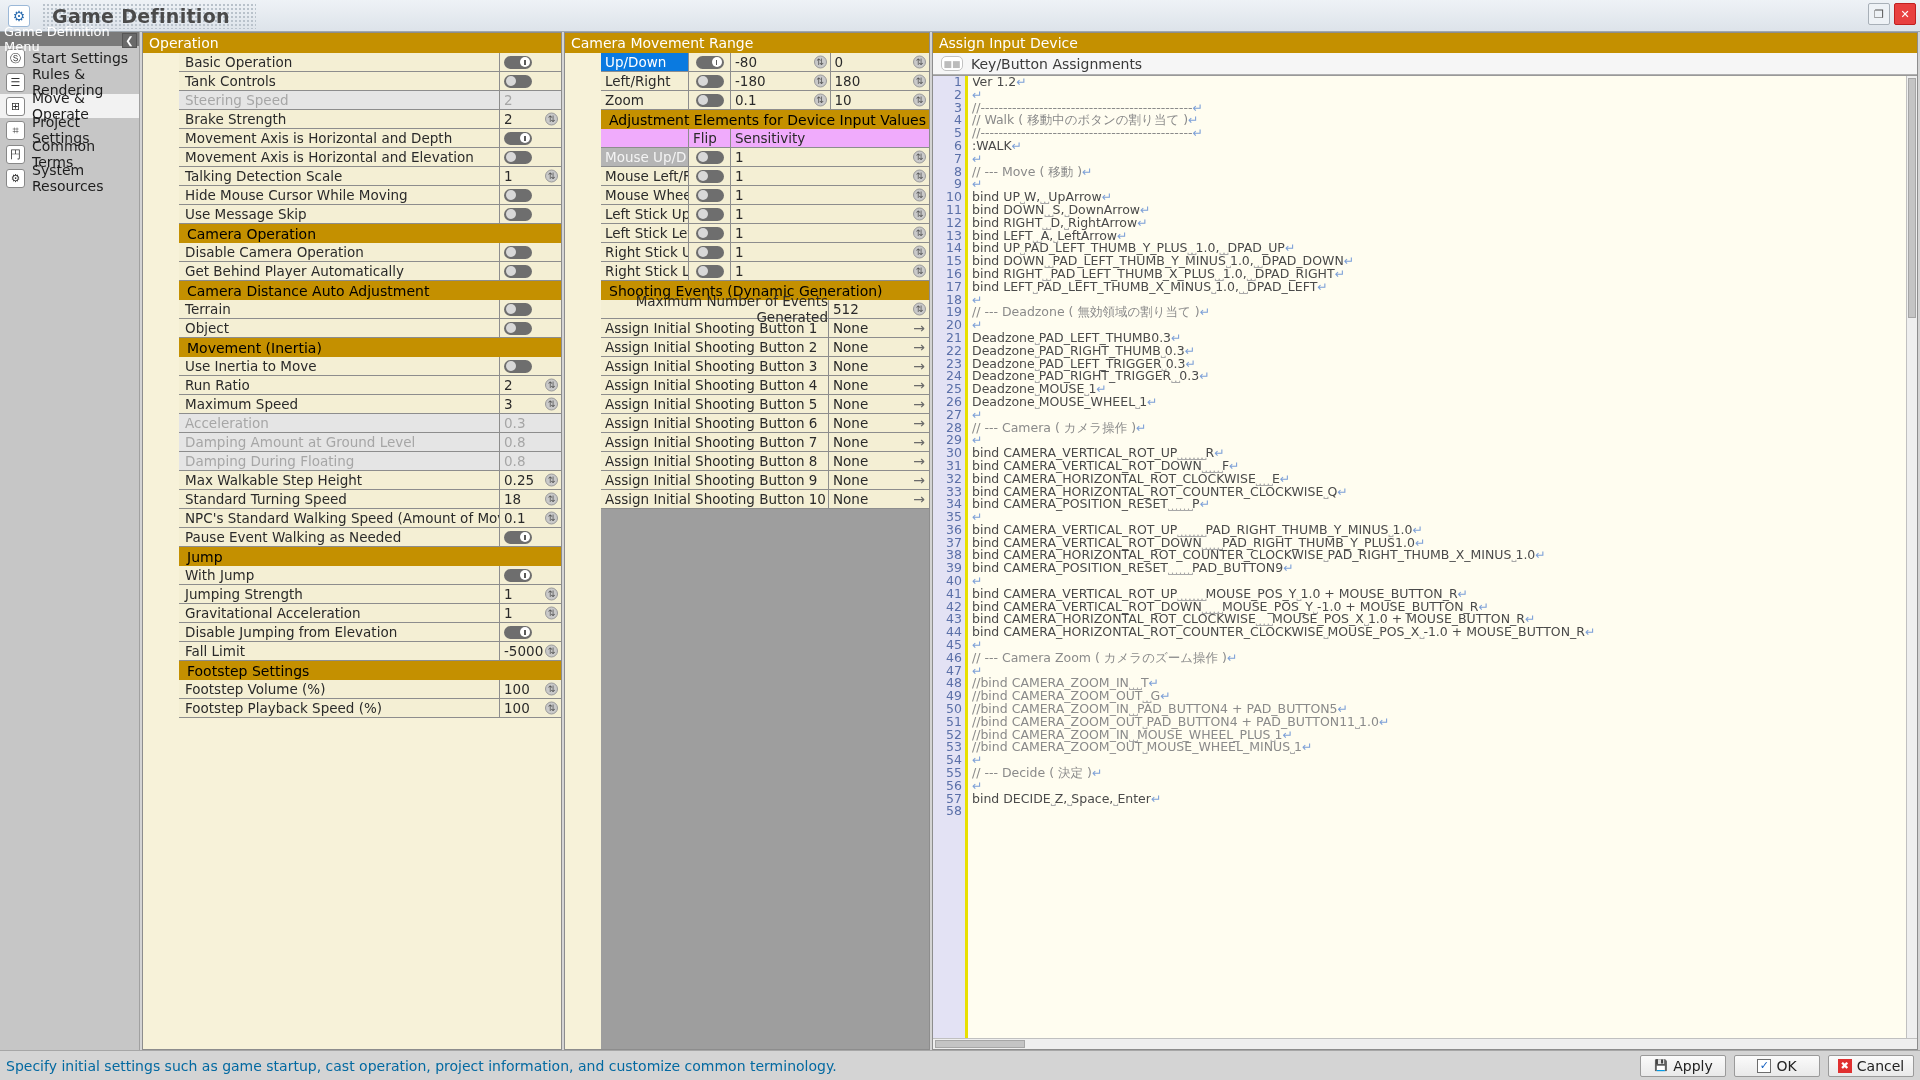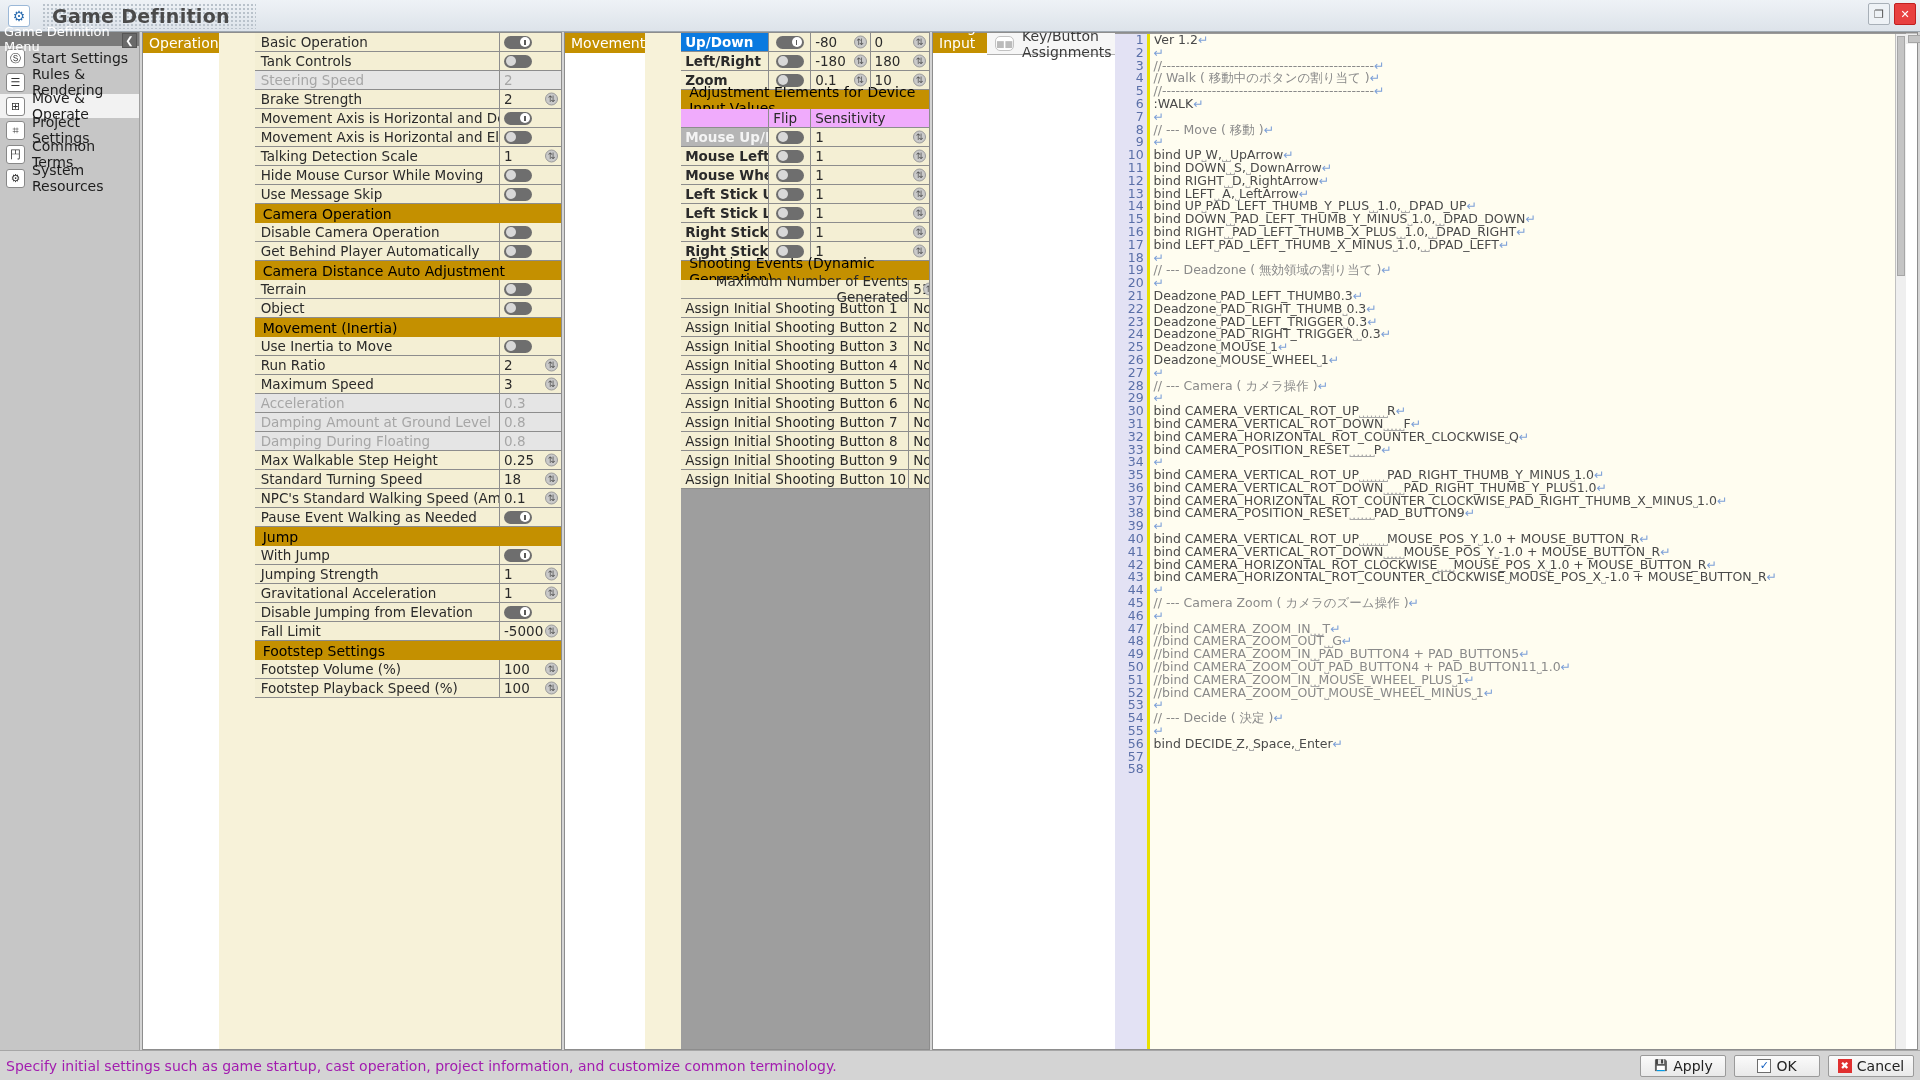--- a/index.html
+++ b/index.html
@@ -54,21 +54,21 @@
   }
   .side-item { height:24px; display:flex; align-items:center; gap:7px;
                padding-left:6px; font-size:14px; color:#1d1d1d; cursor:default; }
   .side-item.active { background:#f2f2f2; }
   .side-ico { width:19px; height:19px; border-radius:3px; background:#fff;
               border:1px solid #888; display:flex; align-items:center;
               justify-content:center; font-size:11px; color:#333; flex:0 0 19px; }
 
   
   .panels { flex:1; display:flex; gap:2px; padding:0 2px 0 2px; min-width:0; }
-  .panel { display:flex; flex-direction:row; background:#fff;
+  .panel { display:flex; flex-direction:column; background:#fff;
            border:1px solid #8d8d8d; min-width:0; }
   .panel-left  { width:420px; flex:0 0 420px; }
   .panel-mid   { width:366px; flex:0 0 366px; }
   .panel-right { flex:1; min-width:0; }
 
   .panel-hdr {
     background:#c49000; color:#fff; font-size:14px; height:20px;
     display:flex; align-items:center; padding-left:6px; flex:0 0 20px;
   }
   .panel-scroll { flex:1; overflow:hidden; background:#f7f2d9;padding-left:36px; }
@@ -101,21 +101,21 @@
           border:1px solid #9a9a9a; display:flex; align-items:center;
           justify-content:center; font-size:9px; color:#555; line-height:1; }
   .arrw { position:absolute; right:4px; top:50%; transform:translateY(-50%);
           font-size:14px; color:#6a6a6a; line-height:1; }
 
   
   .mrow { height:19px; display:flex; background:#f4efd4;
           border-bottom:1px solid #8d8d8d; font-size:13.5px; }
   .mrow .mlabel { width:88px; flex:0 0 88px; display:flex; align-items:center;
                   padding-left:4px; border-right:1px solid #8d8d8d;
-                  white-space:nowrap; overflow:hidden;font-weight:bold; }
+                  white-space:nowrap; overflow:hidden; }
   .mrow .mlabel.sel { background:#0a7ae0; color:#fff; }
   .mrow .mlabel.grey { background:#b5b5b5; color:#f4f4f4; }
   .mrow .mtgl { width:42px; flex:0 0 42px; display:flex; align-items:center;
                 justify-content:center; border-right:1px solid #8d8d8d; }
   .mrow .mcell { flex:1; display:flex; align-items:center; padding-left:4px;
                  position:relative; border-right:1px solid #8d8d8d; min-width:0; }
   .mrow .mcell:last-child { border-right:none; }
   .mrow .mcell.wide { flex:1; }
   .mhead { height:19px; display:flex; background:#f0abfc;
            border-bottom:1px solid #8d8d8d; font-size:13.5px; }
@@ -156,21 +156,21 @@
                     background:#c4c4c4; border:1px solid #a6a6a6; }
   .hscroll { height:11px; background:#efefef; border-top:1px solid #c0c0c0;
              position:relative; flex:0 0 11px; }
   .hscroll .thumb { position:absolute; top:1px; bottom:1px; left:2px; width:90px;
                     background:#c4c4c4; border:1px solid #a6a6a6; }
 
   
   .statusbar { height:30px; flex:0 0 30px; background:#d4d4d4;
                border-top:1px solid #a6a6a6; display:flex; align-items:center;
                padding:0 6px; gap:8px; }
-  .status-text { flex:1; font-size:14px; color:#a21caf; }
+  .status-text { flex:1; font-size:14px; color:#0369a1; }
   .sbtn { height:22px; min-width:86px; background:linear-gradient(#fbfbfb,#e9e9e9);
           border:1px solid #9a9a9a; border-radius:2px; display:flex;
           align-items:center; justify-content:center; gap:5px; font-size:14px;
           color:#222; padding:0 8px; }
   .sbtn .gi { width:15px; height:13px; display:flex; align-items:center;
               justify-content:center; font-size:11px; }
   .chk { width:14px; height:14px; border:1px solid #6d6d6d; background:#fff;
          color:#1560c0; display:flex; align-items:center; justify-content:center;
          font-size:11px; font-weight:bold; }
   .xmark { width:14px; height:14px; background:#e03030; color:#fff;
@@ -665,20 +665,21 @@
               <div>Deadzone<span class="tb">⎵</span>PAD_RIGHT_THUMB<span class="tb">⎵</span>0.3<span class="crlf">↵</span></div>
               <div>Deadzone<span class="tb">⎵</span>PAD_LEFT_TRIGGER<span class="tb">⎵</span>0.3<span class="crlf">↵</span></div>
               <div>Deadzone<span class="tb">⎵</span>PAD_RIGHT_TRIGGER<span class="tb">⎵</span><span class="tb">⎵</span>0.3<span class="crlf">↵</span></div>
               <div>Deadzone<span class="tb">⎵</span>MOUSE<span class="tb">⎵</span>1<span class="crlf">↵</span></div>
               <div>Deadzone<span class="tb">⎵</span>MOUSE_WHEEL<span class="tb">⎵</span>1<span class="crlf">↵</span></div>
               <div><span class="crlf">↵</span></div>
               <div><span class="cm">// --- Camera ( カメラ操作 )<span class="crlf">↵</span></span></div>
               <div><span class="crlf">↵</span></div>
               <div>bind CAMERA_VERTICAL_ROT_UP<span class="tb">⎵</span><span class="tb">⎵</span><span class="tb">⎵</span><span class="tb">⎵</span><span class="tb">⎵</span><span class="tb">⎵</span><span class="tb">⎵</span>R<span class="crlf">↵</span></div>
               <div>bind CAMERA_VERTICAL_ROT_DOWN<span class="tb">⎵</span><span class="tb">⎵</span><span class="tb">⎵</span><span class="tb">⎵</span><span class="tb">⎵</span>F<span class="crlf">↵</span></div>
+              <div>bind CAMERA_HORIZONTAL_ROT_CLOCKWISE<span class="tb">⎵</span><span class="tb">⎵</span><span class="tb">⎵</span><span class="tb">⎵</span>E<span class="crlf">↵</span></div>
               <div>bind CAMERA_HORIZONTAL_ROT_COUNTER_CLOCKWISE<span class="tb">⎵</span>Q<span class="crlf">↵</span></div>
               <div>bind CAMERA_POSITION_RESET<span class="tb">⎵</span><span class="tb">⎵</span><span class="tb">⎵</span><span class="tb">⎵</span><span class="tb">⎵</span><span class="tb">⎵</span>P<span class="crlf">↵</span></div>
               <div><span class="crlf">↵</span></div>
               <div>bind CAMERA_VERTICAL_ROT_UP<span class="tb">⎵</span><span class="tb">⎵</span><span class="tb">⎵</span><span class="tb">⎵</span><span class="tb">⎵</span><span class="tb">⎵</span><span class="tb">⎵</span>PAD_RIGHT_THUMB_Y_MINUS<span class="tb">⎵</span>1.0<span class="crlf">↵</span></div>
               <div>bind CAMERA_VERTICAL_ROT_DOWN<span class="tb">⎵</span><span class="tb">⎵</span><span class="tb">⎵</span><span class="tb">⎵</span><span class="tb">⎵</span>PAD_RIGHT_THUMB_Y_PLUS1.0<span class="crlf">↵</span></div>
               <div>bind CAMERA_HORIZONTAL_ROT_COUNTER_CLOCKWISE<span class="tb">⎵</span>PAD_RIGHT_THUMB_X_MINUS<span class="tb">⎵</span>1.0<span class="crlf">↵</span></div>
               <div>bind CAMERA_POSITION_RESET<span class="tb">⎵</span><span class="tb">⎵</span><span class="tb">⎵</span><span class="tb">⎵</span><span class="tb">⎵</span><span class="tb">⎵</span>PAD_BUTTON9<span class="crlf">↵</span></div>
               <div><span class="crlf">↵</span></div>
               <div>bind CAMERA_VERTICAL_ROT_UP<span class="tb">⎵</span><span class="tb">⎵</span><span class="tb">⎵</span><span class="tb">⎵</span><span class="tb">⎵</span><span class="tb">⎵</span><span class="tb">⎵</span>MOUSE_POS_Y<span class="tb">⎵</span>1.0 + MOUSE_BUTTON_R<span class="crlf">↵</span></div>
               <div>bind CAMERA_VERTICAL_ROT_DOWN<span class="tb">⎵</span><span class="tb">⎵</span><span class="tb">⎵</span><span class="tb">⎵</span><span class="tb">⎵</span>MOUSE_POS_Y<span class="tb">⎵</span>-1.0 + MOUSE_BUTTON_R<span class="crlf">↵</span></div>

